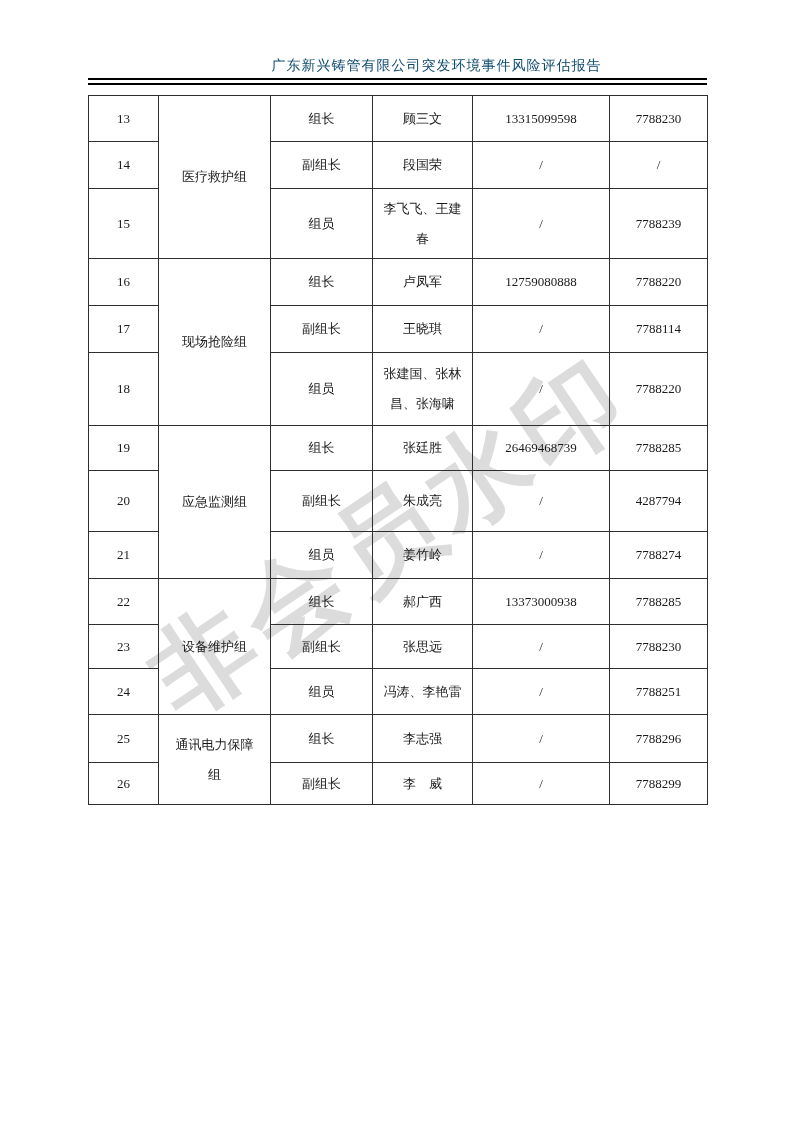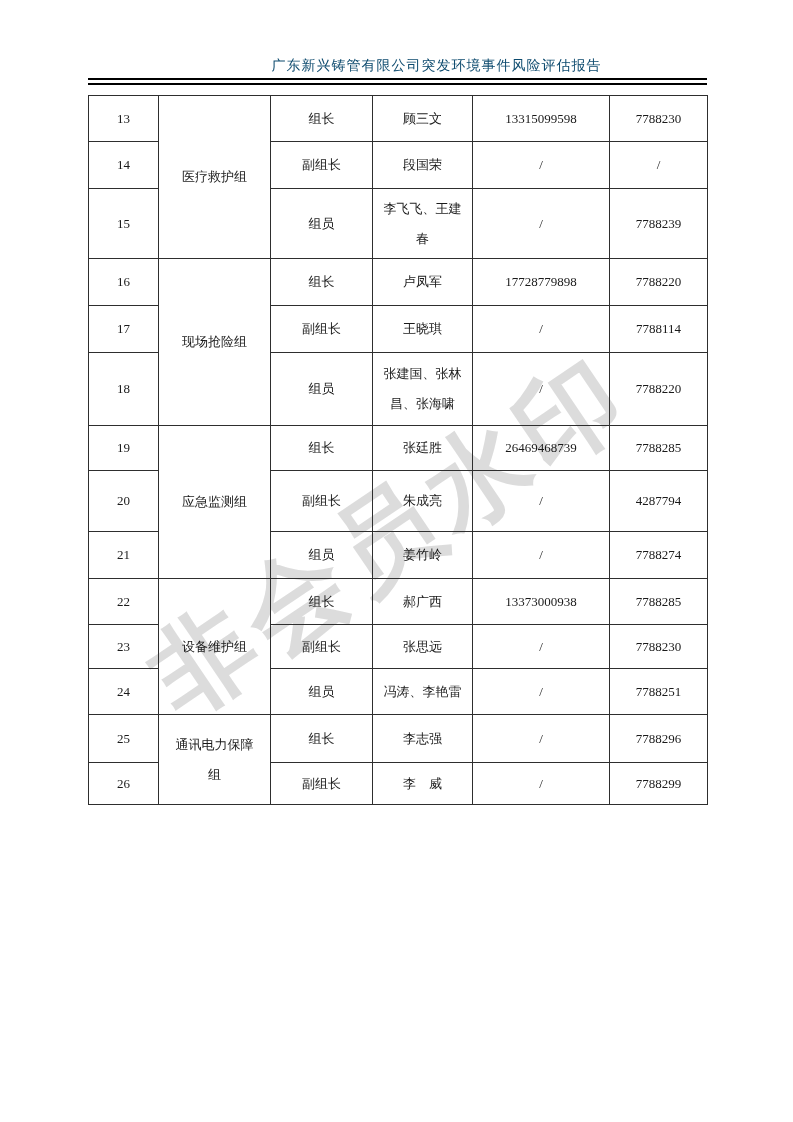--- a/index.html
+++ b/index.html
@@ -126,21 +126,21 @@
         <td>李飞飞、王建春</td>
         <td>/</td>
         <td>7788239</td>
       </tr>
 
       <tr style="height:47px">
         <td>16</td>
         <td class="c-group" rowspan="3">现场抢险组</td>
         <td>组长</td>
         <td>卢凤军</td>
-        <td>17728779898</td>
+        <td>12759080888</td>
         <td>7788220</td>
       </tr>
       <tr style="height:47px">
         <td>17</td>
         <td>副组长</td>
         <td>王晓琪</td>
         <td>/</td>
         <td>7788114</td>
       </tr>
       <tr style="height:73px">

